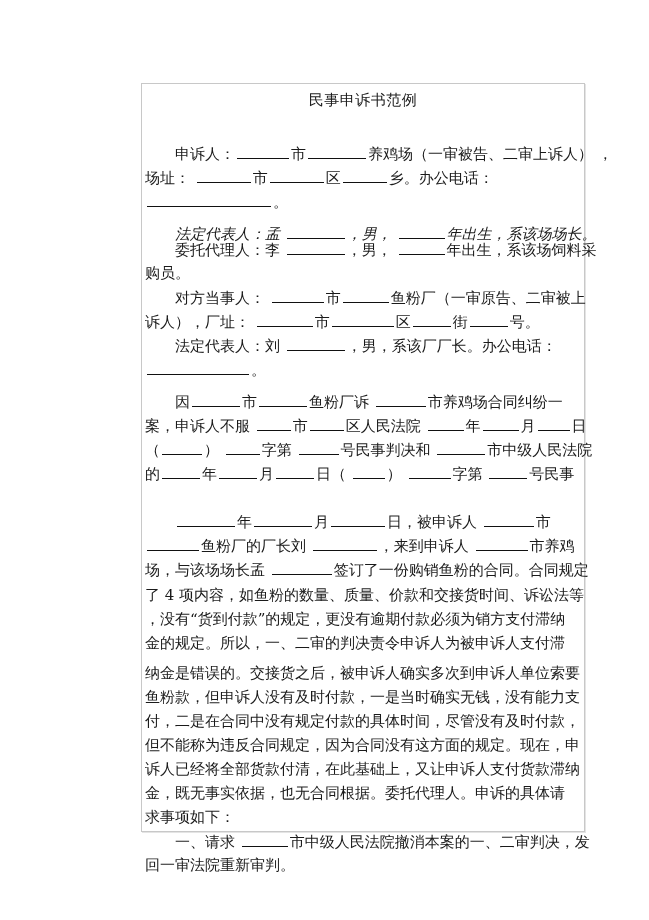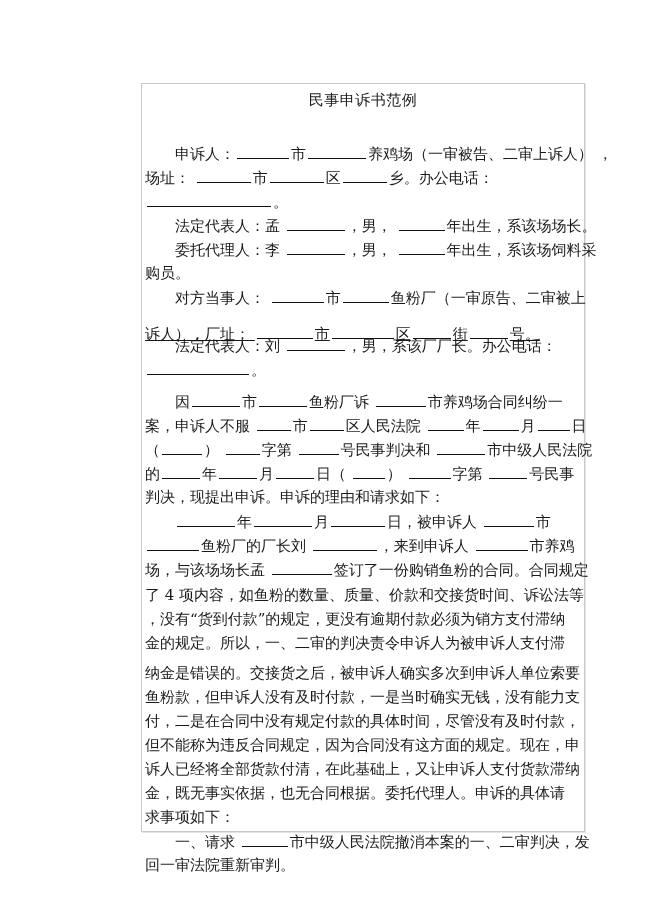--- a/index.html
+++ b/index.html
@@ -15,32 +15,31 @@
   </style>
 </head>
 <body>
 
 <div class="frame">
   <div class="title">民事申诉书范例</div>
   <div id="body"></div>
 <div class="line ind" style="top: 60px;"><span>申诉人：</span><span class="blank" style="width: 52px;"></span><span>市</span><span class="blank" style="width: 58px;"></span><span>养鸡场（一审被告、二审上诉人）   ，</span></div>
     <div class="line" style="top: 84px;"><span>场址： </span><span class="blank" style="width: 54px;"></span><span>市</span><span class="blank" style="width: 54px;"></span><span>区</span><span class="blank" style="width: 44px;"></span><span>乡。办公电话：</span></div>
     <div class="line" style="top: 108px;"><span class="blank" style="width: 124px;"></span><span>。</span></div>
-    <div class="line ind" style="top: 132px;"><span>法定代表人：孟 </span><span class="blank" style="width: 58px;"></span><span>，男， </span><span class="blank" style="width: 46px;"></span><span>年出生，系该场场长。</span></div>
+    <div class="line ind" style="top: 140px; font-style: italic;"><span>法定代表人：孟 </span><span class="blank" style="width: 58px;"></span><span>，男， </span><span class="blank" style="width: 46px;"></span><span>年出生，系该场场长。</span></div>
     <div class="line ind" style="top: 156px;"><span>委托代理人：李 </span><span class="blank" style="width: 58px;"></span><span>，男， </span><span class="blank" style="width: 46px;"></span><span>年出生，系该场饲料采</span></div>
     <div class="line" style="top: 180px;"><span>购员。</span></div>
     <div class="line ind" style="top: 204px;"><span>对方当事人： </span><span class="blank" style="width: 52px;"></span><span>市</span><span class="blank" style="width: 46px;"></span><span>鱼粉厂（一审原告、二审被上</span></div>
-    <div class="line" style="top: 240px; text-decoration: underline;"><span>诉人），厂址： </span><span class="blank" style="width: 56px;"></span><span>市</span><span class="blank" style="width: 62px;"></span><span>区</span><span class="blank" style="width: 38px;"></span><span>街</span><span class="blank" style="width: 38px;"></span><span>号。</span></div>
+    <div class="line" style="top: 228px;"><span>诉人），厂址： </span><span class="blank" style="width: 56px;"></span><span>市</span><span class="blank" style="width: 62px;"></span><span>区</span><span class="blank" style="width: 38px;"></span><span>街</span><span class="blank" style="width: 38px;"></span><span>号。</span></div>
     <div class="line ind" style="top: 252px;"><span>法定代表人：刘 </span><span class="blank" style="width: 58px;"></span><span>，男，系该厂厂长。办公电话：</span></div>
     <div class="line" style="top: 276px;"><span class="blank" style="width: 102px;"></span><span>。</span></div>
     <div class="line ind" style="top: 308px;"><span>因</span><span class="blank" style="width: 48px;"></span><span>市</span><span class="blank" style="width: 48px;"></span><span>鱼粉厂诉 </span><span class="blank" style="width: 50px;"></span><span>市养鸡场合同纠纷一</span></div>
     <div class="line" style="top: 332px;"><span>案，申诉人不服 </span><span class="blank" style="width: 34px;"></span><span>市</span><span class="blank" style="width: 34px;"></span><span>区人民法院 </span><span class="blank" style="width: 36px;"></span><span>年</span><span class="blank" style="width: 36px;"></span><span>月</span><span class="blank" style="width: 32px;"></span><span>日</span></div>
     <div class="line" style="top: 356px;"><span>（</span><span class="blank" style="width: 40px;"></span><span>） </span><span class="blank" style="width: 34px;"></span><span>字第 </span><span class="blank" style="width: 40px;"></span><span>号民事判决和 </span><span class="blank" style="width: 48px;"></span><span>市中级人民法院</span></div>
     <div class="line" style="top: 380px;"><span>的</span><span class="blank" style="width: 38px;"></span><span>年</span><span class="blank" style="width: 38px;"></span><span>月</span><span class="blank" style="width: 38px;"></span><span>日（ </span><span class="blank" style="width: 32px;"></span><span>） </span><span class="blank" style="width: 42px;"></span><span>字第 </span><span class="blank" style="width: 38px;"></span><span>号民事</span></div>
-    <div class="line" style="top: 404px;"><span>判决，现提出申诉。申诉的理由和请求如下：</span></div>
     <div class="line ind" style="top: 428px;"><span class="blank" style="width: 58px;"></span><span>年</span><span class="blank" style="width: 58px;"></span><span>月</span><span class="blank" style="width: 54px;"></span><span>日，被申诉人 </span><span class="blank" style="width: 50px;"></span><span>市</span></div>
     <div class="line" style="top: 476px;"><span>场，与该场场长孟 </span><span class="blank" style="width: 60px;"></span><span>签订了一份购销鱼粉的合同。合同规定</span></div>
     <div class="line" style="top: 452px;"><span class="blank" style="width: 52px;"></span><span>鱼粉厂的厂长刘 </span><span class="blank" style="width: 64px;"></span><span>，来到申诉人 </span><span class="blank" style="width: 52px;"></span><span>市养鸡</span></div>
     <div class="line" style="top: 502px;"><span>了 4 项内容，如鱼粉的数量、质量、价款和交接货时间、诉讼法等</span></div>
     <div class="line" style="top: 526px;"><span>，没有“货到付款”的规定，更没有逾期付款必须为销方支付滞纳</span></div>
     <div class="line" style="top: 550px;"><span>金的规定。所以，一、二审的判决责令申诉人为被申诉人支付滞</span></div>
     <div class="line" style="top: 580px;"><span>纳金是错误的。交接货之后，被申诉人确实多次到申诉人单位索要</span></div>
     <div class="line" style="top: 604px;"><span>鱼粉款，但申诉人没有及时付款，一是当时确实无钱，没有能力支</span></div>
     <div class="line" style="top: 628px;"><span>付，二是在合同中没有规定付款的具体时间，尽管没有及时付款，</span></div>
     <div class="line" style="top: 676px;"><span>诉人已经将全部货款付清，在此基础上，又让申诉人支付货款滞纳</span></div>

